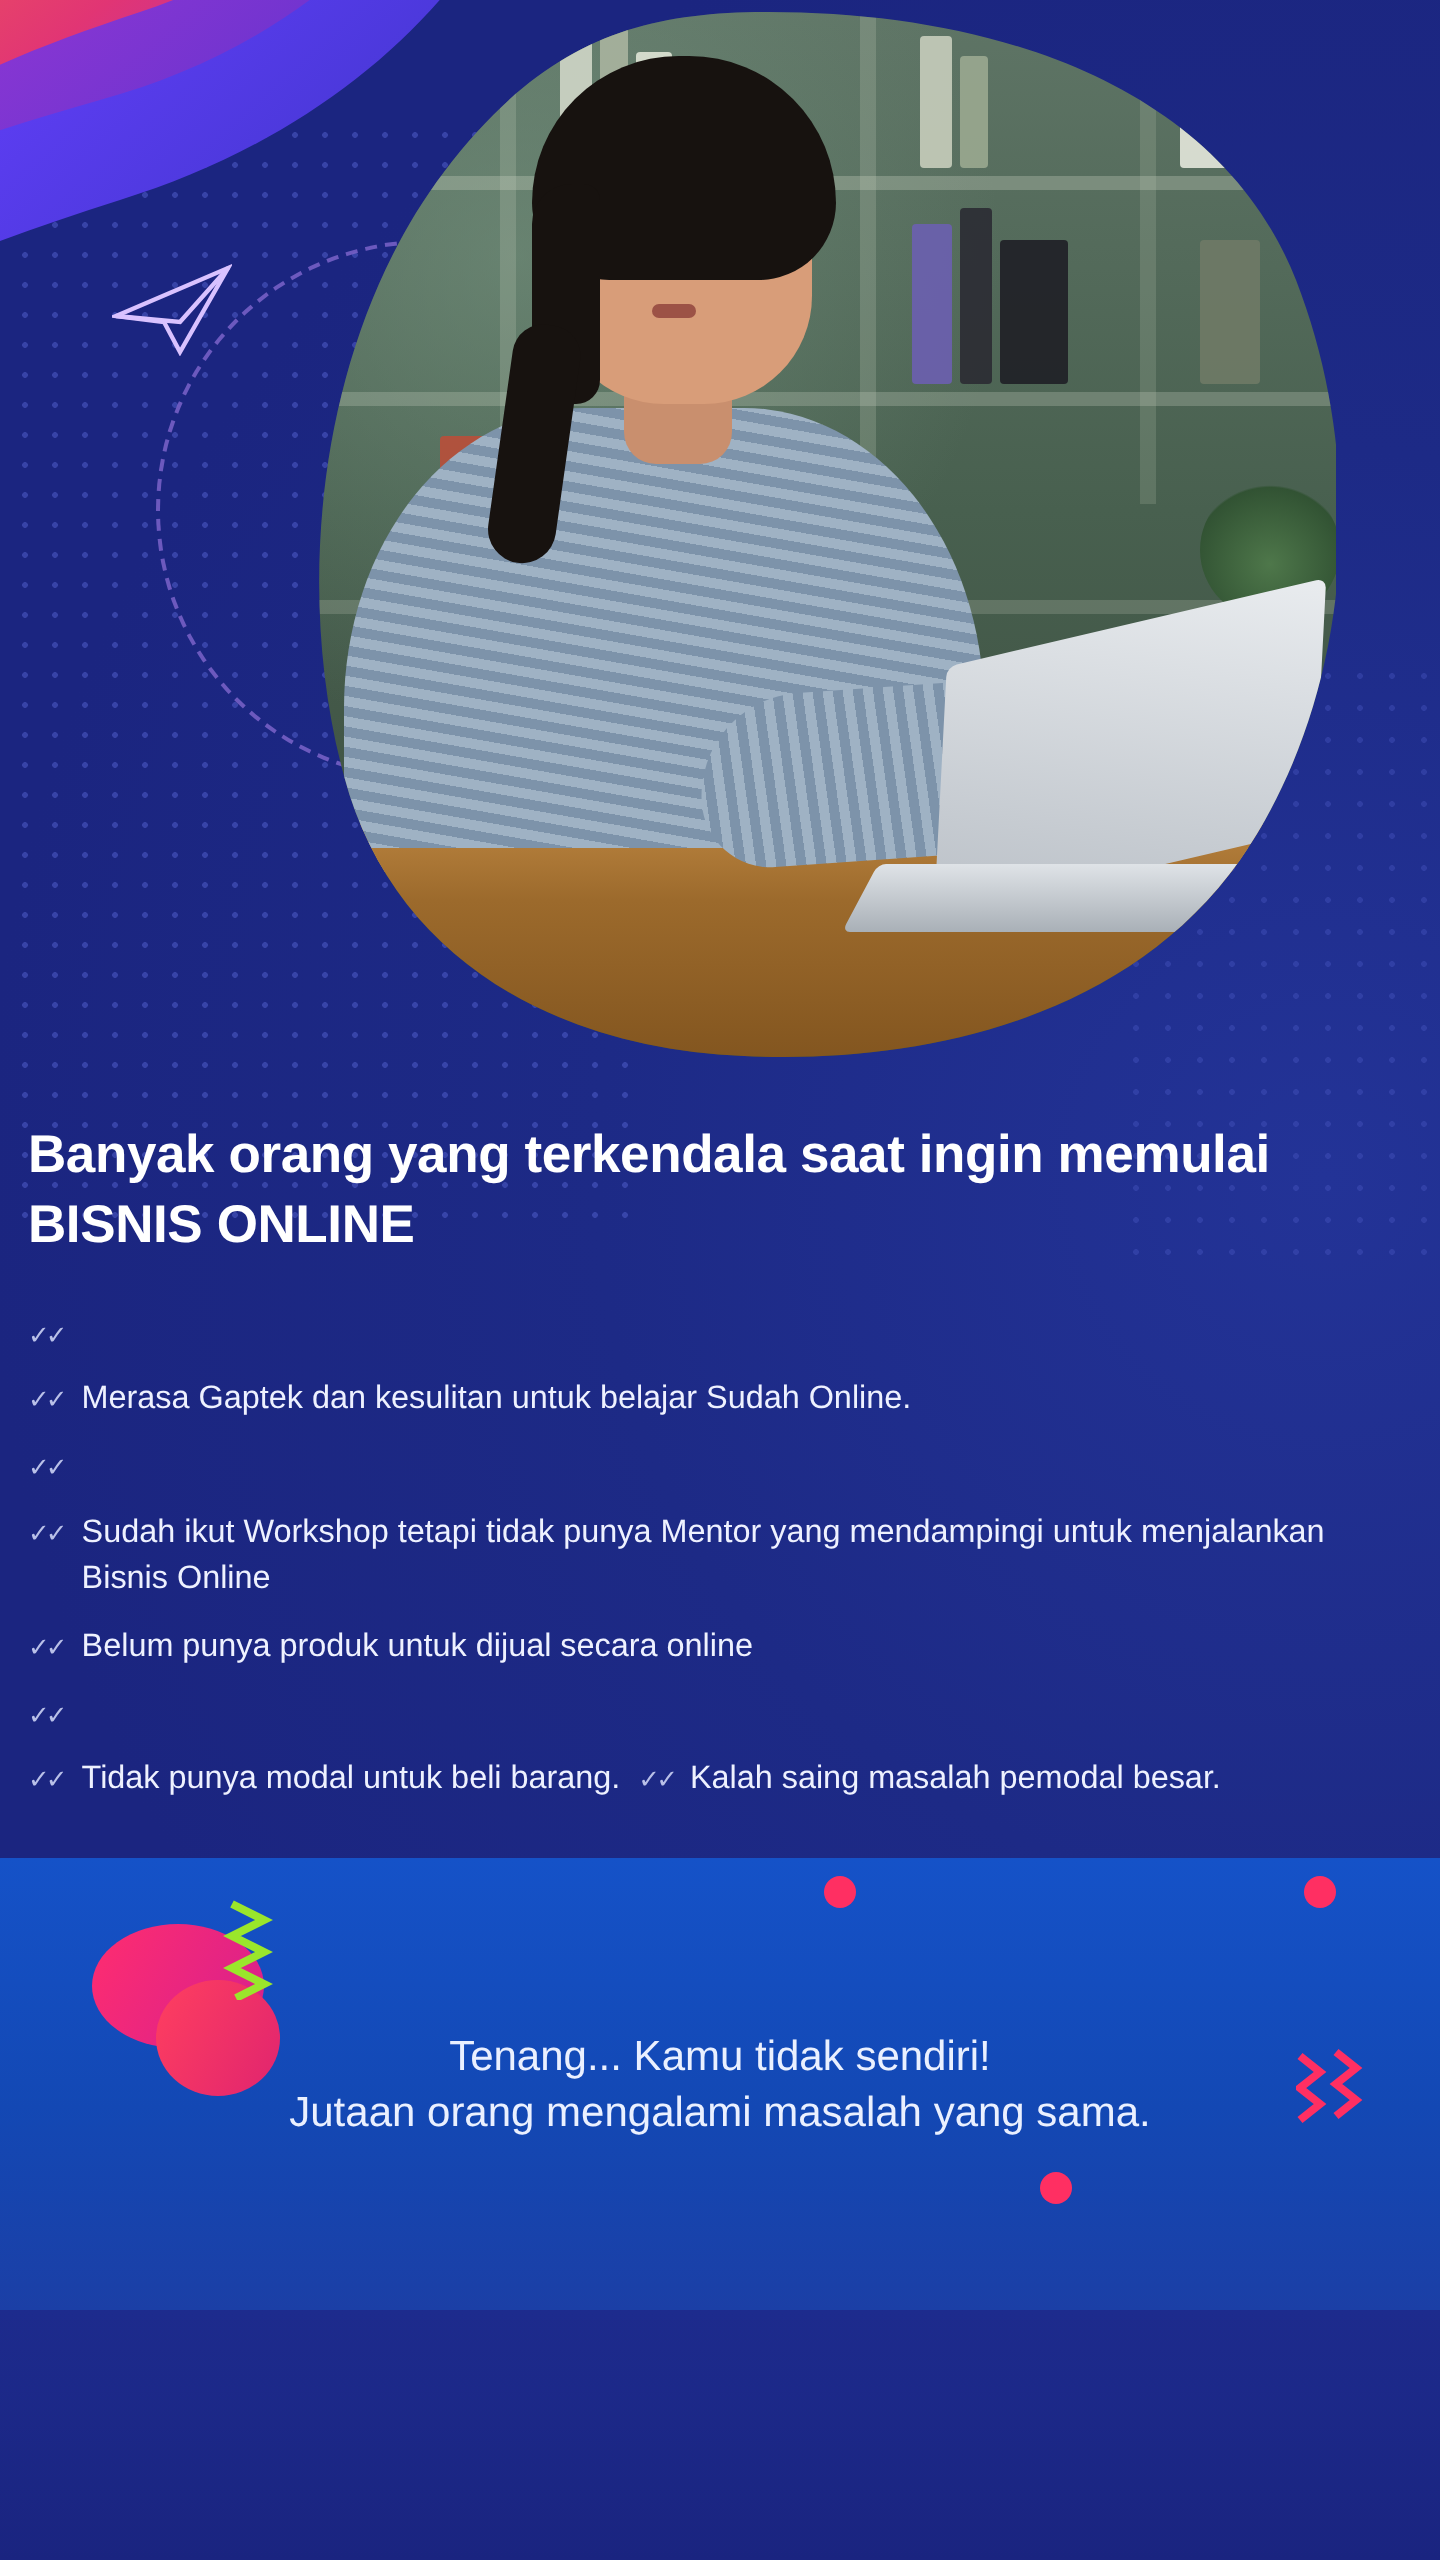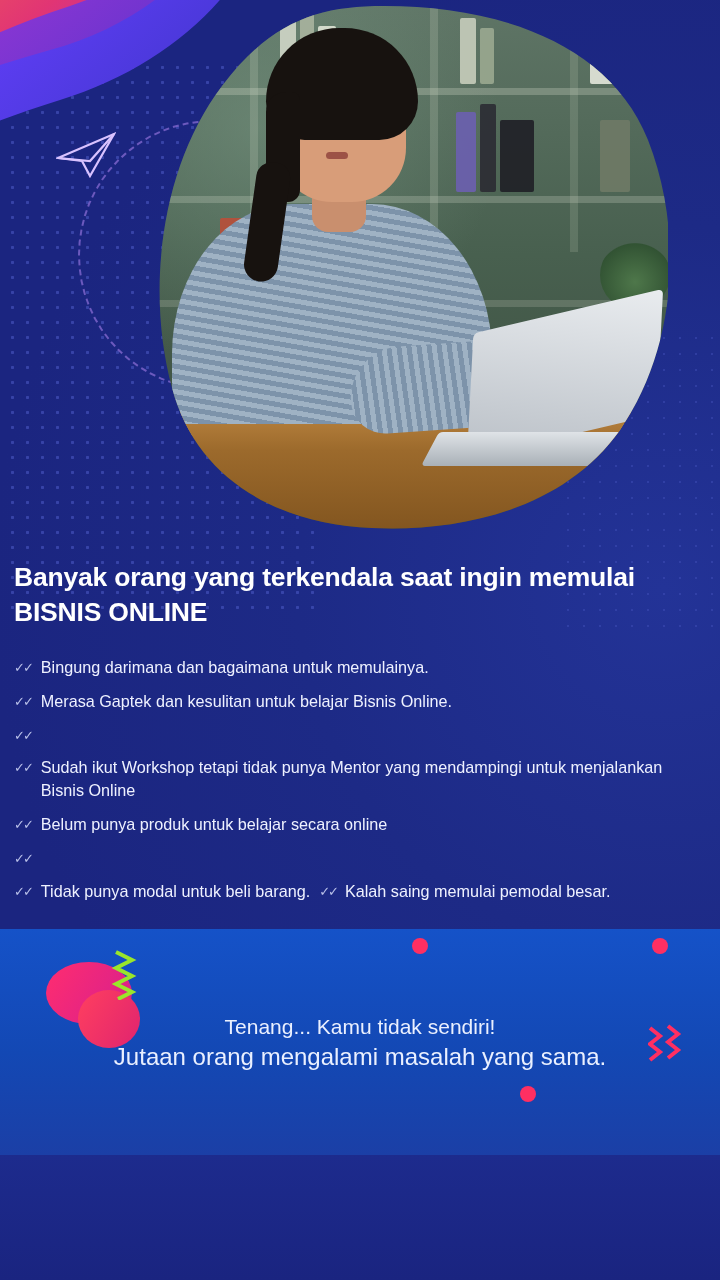--- a/index.html
+++ b/index.html
@@ -265,21 +265,21 @@
     position:relative;
     height:100%;
     display:flex;
     flex-direction:column;
     align-items:center;
     justify-content:center;
     gap:4px;
     padding-top:2px;
   }
   .band-l1 { color:#eaf0ff; font-size:21px; }
-  .band-l2 { color:#eaf0ff; font-size:24px; }
+  .band-l2 { color:#eaf0ff; font-size:21px; }
   .band-l3 { color:#ffffff; font-size:24px; font-weight:bold; margin-top:12px; }
 
   .blob-pink {
     position:absolute;
     left:46px; top:962px;
     width:86px; height:62px;
     background:linear-gradient(120deg,#ff2d6f,#d61f8e);
     border-radius:50%;
   }
   .blob-pink2 {
@@ -397,46 +397,45 @@
       <div class="lap-base"></div>
     </div>
   </div>
 
   <div class="content">
     <h1 class="headline">Banyak orang yang terkendala saat ingin memulai BISNIS ONLINE</h1>
 
     <ul class="bullets">
       <li>
         <span class="chk">✓✓</span>
-        <span>Bingung darimana dan bagaimana untuk memulainya.</span>
-      </li>
-      <li>
-        <span class="chk">✓✓</span>
-        <span>Merasa Gaptek dan kesulitan untuk belajar Bisnis Online.</span>
+      </li>
+      <li>
+        <span class="chk">✓✓</span>
+        <span>Merasa Gaptek dan kesulitan untuk belajar Sudah Online.</span>
       </li>
       <li>
         <span class="chk">✓✓</span>
       </li>
       <li>
         <span class="chk">✓✓</span>
         <span>Sudah ikut Workshop tetapi tidak punya Mentor yang mendampingi untuk menjalankan Bisnis Online</span>
       </li>
       <li>
         <span class="chk">✓✓</span>
-        <span>Belum punya produk untuk belajar secara online</span>
+        <span>Belum punya produk untuk dijual secara online</span>
       </li>
       <li>
         <span class="chk">✓✓</span>
       </li>
       <li class="inline-pair">
         <span class="chk">✓✓</span>
         <span>Tidak punya modal untuk beli barang.</span>
         <span class="tail">
           <span class="chk">✓✓</span>
-          <span>Kalah saing memulai pemodal besar.</span>
+          <span>Kalah saing masalah pemodal besar.</span>
         </span>
       </li>
     </ul>
   </div>
 
   <div class="band">
     <div class="band-inner">
       <div class="band-l1">Tenang... Kamu tidak sendiri!</div>
       <div class="band-l2">Jutaan orang mengalami masalah yang sama.</div>
     </div>

